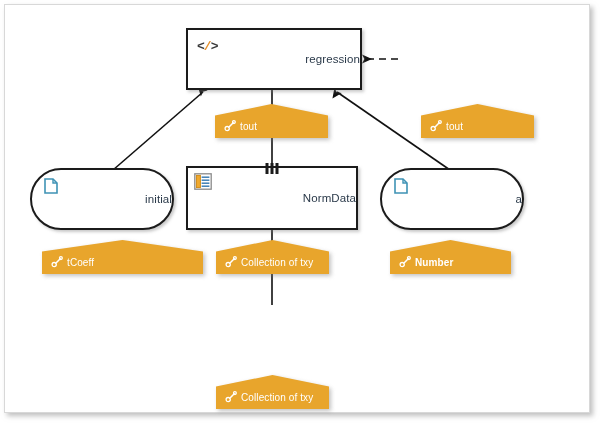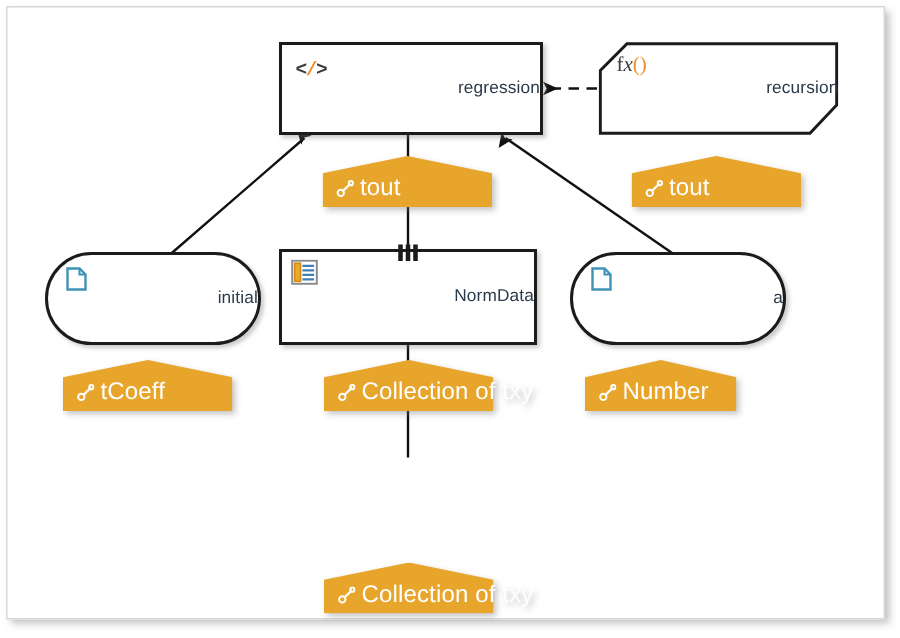--- a/index.html
+++ b/index.html
@@ -138,21 +138,21 @@
     right: 0;
     bottom: 2px;
     height: 20px;
     display: flex;
     align-items: center;
     gap: 4px;
     padding-left: 9px;
     box-sizing: border-box;
   }
   .badge .label {
-    font-size: 16px;
+    font-size: 10px;
     color: #ffffff;
     white-space: nowrap;
     letter-spacing: .1px;
   }
   .link-glyph { display: block; flex: 0 0 auto; }
 </style>
 </head>
 <body>
 
 <div id="stage">
@@ -189,27 +189,20 @@
       <g>
         <line x1="272" y1="230" x2="272" y2="305" stroke="#111" stroke-width="1.6"></line>
       </g>
     </svg>
 
     <div class="node rect" style="left:186px; top:28px; width:176px; height:62px;">
       <span class="corner-icon icon-code">&lt;<span class="slash">/</span>&gt;</span>
       <div class="node-label">regression</div>
     </div>
 
-    <div class="node chamfer" style="left:399px; top:28px; width:160px; height:62px;">
-      <svg width="160" height="62" viewBox="0 0 160 62" style="position:absolute;left:0;top:0;">
-        <path d="M1.2,19 L19,1.2 L158.8,1.2 L158.8,42 L141,60.8 L1.2,60.8 Z" fill="#ffffff" stroke="#1b1b1b" stroke-width="2"></path>
-      </svg>
-      <span class="corner-icon icon-fx" style="left:12px; top:6px;">f<span style="font-style:italic;">x</span><span class="paren">()</span></span>
-      <div class="node-label">recursion</div>
-    </div>
 
     <div class="node rect" style="left:186px; top:166px; width:172px; height:64px;">
       <span class="corner-icon" style="left:6px; top:5px;">
         <svg class="table-glyph" width="18" height="17" viewBox="0 0 18 17">
           <rect x="0.8" y="0.8" width="16.4" height="15.4" fill="#ffffff" stroke="#8a8a8a" stroke-width="1.3"></rect>
           <rect x="2.4" y="2.4" width="4" height="12.2" fill="#f0a92e" stroke="#d08a16" stroke-width="1"></rect>
           <line x1="7.6" y1="4.2" x2="15.4" y2="4.2" stroke="#3f7fb5" stroke-width="1.5"></line>
           <line x1="7.6" y1="7.2" x2="15.4" y2="7.2" stroke="#3f7fb5" stroke-width="1.5"></line>
           <line x1="7.6" y1="10.2" x2="15.4" y2="10.2" stroke="#3f7fb5" stroke-width="1.5"></line>
           <line x1="7.6" y1="13.2" x2="15.4" y2="13.2" stroke="#3f7fb5" stroke-width="1.5"></line>
@@ -265,21 +258,21 @@
           <svg class="link-glyph" width="12" height="12" viewBox="0 0 12 12">
             <circle cx="3.2" cy="8.6" r="2.1" fill="none" stroke="#ffffff" stroke-width="1.3"></circle>
             <path d="M4.8,7.2 L9.2,2.8" fill="none" stroke="#ffffff" stroke-width="1.5" stroke-linecap="round"></path>
             <circle cx="9.9" cy="2.1" r="1.4" fill="none" stroke="#ffffff" stroke-width="1.3"></circle>
           </svg>
         </span>
         <span class="label">tout</span>
       </div>
     </div>
 
-    <div class="badge" style="left:42px; top:240px; width:113px;">
+    <div class="badge" style="left:42px; top:240px; width:113px;padding-left:48px;">
       <div class="shape"></div>
       <div class="content">
         <span>
           <svg class="link-glyph" width="12" height="12" viewBox="0 0 12 12">
             <circle cx="3.2" cy="8.6" r="2.1" fill="none" stroke="#ffffff" stroke-width="1.3"></circle>
             <path d="M4.8,7.2 L9.2,2.8" fill="none" stroke="#ffffff" stroke-width="1.5" stroke-linecap="round"></path>
             <circle cx="9.9" cy="2.1" r="1.4" fill="none" stroke="#ffffff" stroke-width="1.3"></circle>
           </svg>
         </span>
         <span class="label">tCoeff</span>
@@ -293,21 +286,21 @@
           <svg class="link-glyph" width="12" height="12" viewBox="0 0 12 12">
             <circle cx="3.2" cy="8.6" r="2.1" fill="none" stroke="#ffffff" stroke-width="1.3"></circle>
             <path d="M4.8,7.2 L9.2,2.8" fill="none" stroke="#ffffff" stroke-width="1.5" stroke-linecap="round"></path>
             <circle cx="9.9" cy="2.1" r="1.4" fill="none" stroke="#ffffff" stroke-width="1.3"></circle>
           </svg>
         </span>
         <span class="label">Collection of txy</span>
       </div>
     </div>
 
-    <div class="badge" style="left:390px; top:240px; width:101px;">
+    <div class="badge" style="left:390px; top:240px; width:121px;font-weight:bold;">
       <div class="shape"></div>
       <div class="content">
         <span>
           <svg class="link-glyph" width="12" height="12" viewBox="0 0 12 12">
             <circle cx="3.2" cy="8.6" r="2.1" fill="none" stroke="#ffffff" stroke-width="1.3"></circle>
             <path d="M4.8,7.2 L9.2,2.8" fill="none" stroke="#ffffff" stroke-width="1.5" stroke-linecap="round"></path>
             <circle cx="9.9" cy="2.1" r="1.4" fill="none" stroke="#ffffff" stroke-width="1.3"></circle>
           </svg>
         </span>
         <span class="label">Number</span>

